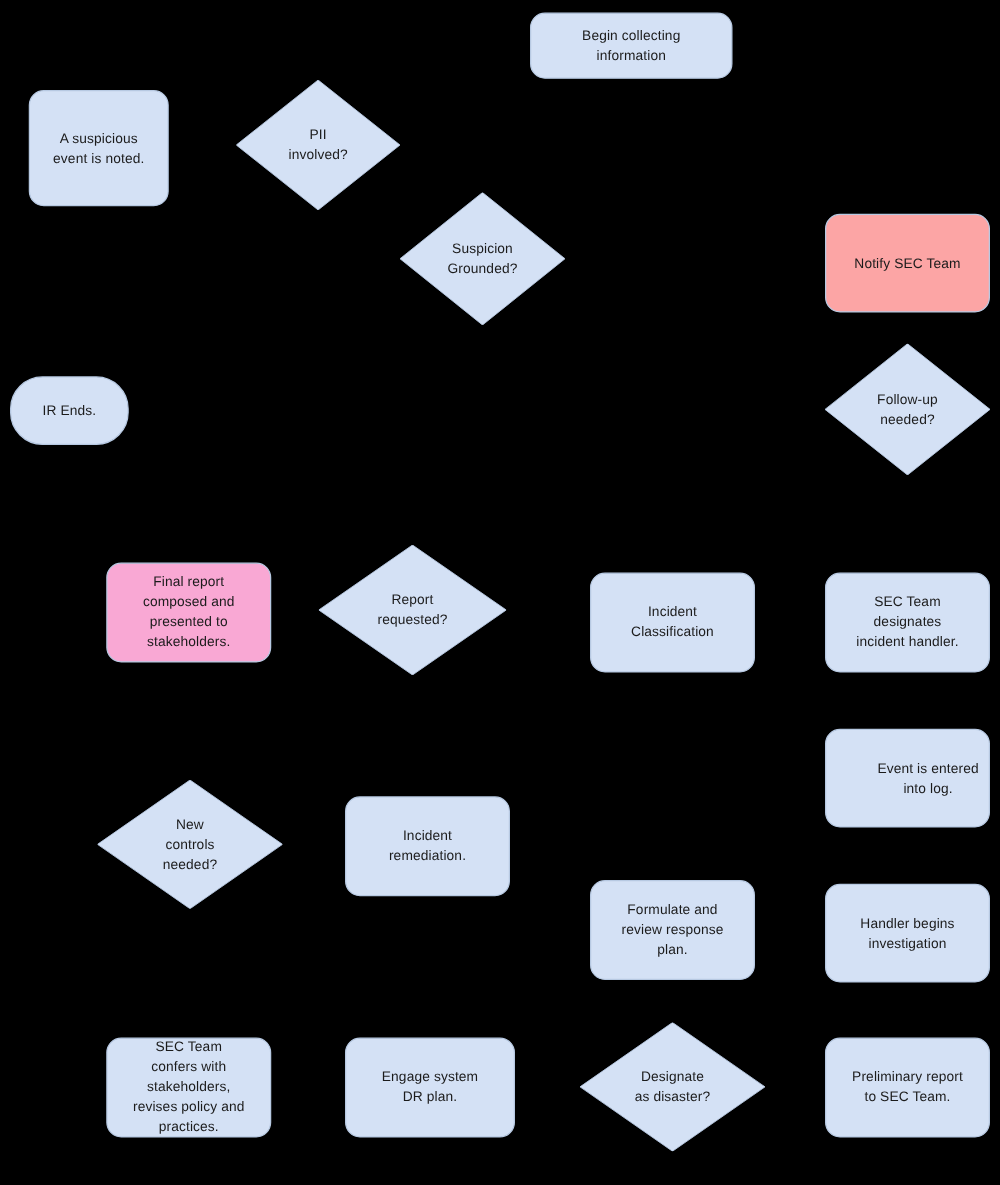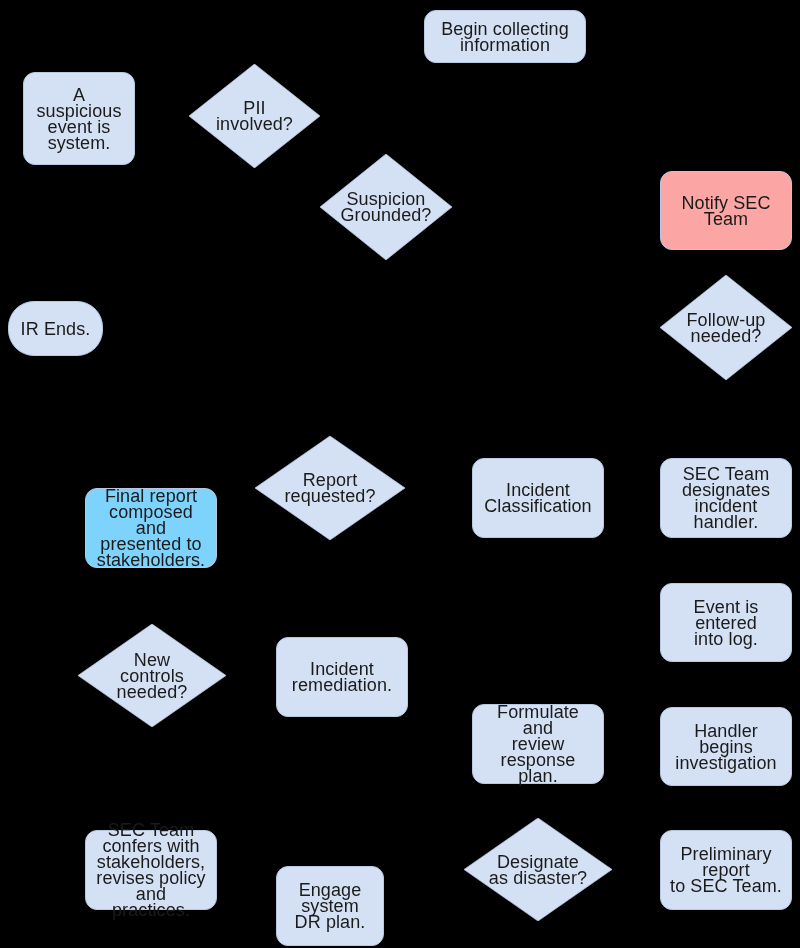--- a/index.html
+++ b/index.html
@@ -17,21 +17,21 @@
     font-family: "Liberation Sans", sans-serif;
   }
   .node {
     position: absolute;
     box-sizing: border-box;
     display: flex;
     align-items: center;
     justify-content: center;
     text-align: center;
     color: #1b1b1b;
-    font-size: 18px;
+    font-size: 11px;
     line-height: 16px;
     letter-spacing: 0.1px;
   }
   
   .node.box {
     background: #d4e1f5;
     border: 1px solid #b7c9e2;
     border-radius: 12px;
     padding: 4px 8px;
   }
@@ -65,21 +65,21 @@
 </head>
 <body>
 
 <div id="canvas" style="width: 800px; height: 948px; background: rgb(0, 0, 0);">
     <div class="node box" style="left: 424px; top: 10px; width: 162px; height: 53px; background: rgb(212, 225, 245); border-color: rgb(183, 201, 226);">
       <div class="label">Begin collecting
 information</div>
     </div>
     <div class="node box" style="left: 23px; top: 72px; width: 112px; height: 93px; background: rgb(212, 225, 245); border-color: rgb(183, 201, 226);">
       <div class="label">A suspicious
-event is system.</div>
+event is noted.</div>
     </div>
     <div class="node diamond" style="left: 189px; top: 64px; width: 131px; height: 104px;">
       <svg viewBox="0 0 100 100" preserveAspectRatio="none">
         <polygon points="50,0 100,50 50,100 0,50" fill="#d4e1f5" stroke="#b7c9e2" stroke-width="0.7" vector-effect="non-scaling-stroke"></polygon>
       </svg>
       <div class="dlabel label">PII
 involved?</div>
     </div>
     <div class="node diamond" style="left: 320px; top: 154px; width: 132px; height: 106px;">
       <svg viewBox="0 0 100 100" preserveAspectRatio="none">
@@ -94,21 +94,21 @@
     <div class="node box pill" style="left: 8px; top: 301px; width: 95px; height: 55px; background: rgb(212, 225, 245); border-color: rgb(183, 201, 226);">
       <div class="label">IR Ends.</div>
     </div>
     <div class="node diamond" style="left: 660px; top: 275px; width: 132px; height: 105px;">
       <svg viewBox="0 0 100 100" preserveAspectRatio="none">
         <polygon points="50,0 100,50 50,100 0,50" fill="#d4e1f5" stroke="#b7c9e2" stroke-width="0.7" vector-effect="non-scaling-stroke"></polygon>
       </svg>
       <div class="dlabel label">Follow-up
 needed?</div>
     </div>
-    <div class="node box" style="left: 85px; top: 450px; width: 132px; height: 80px; background: #7dd3fc; border-color: rgb(183, 201, 226); margin-top: 38px;">
+    <div class="node box" style="left: 85px; top: 450px; width: 132px; height: 80px; background: #f9a8d4; border-color: rgb(183, 201, 226);">
       <div class="label">Final report
 composed and
 presented to
 stakeholders.</div>
     </div>
     <div class="node diamond" style="left: 255px; top: 436px; width: 150px; height: 104px;">
       <svg viewBox="0 0 100 100" preserveAspectRatio="none">
         <polygon points="50,0 100,50 50,100 0,50" fill="#d4e1f5" stroke="#b7c9e2" stroke-width="0.7" vector-effect="non-scaling-stroke"></polygon>
       </svg>
       <div class="dlabel label">Report
@@ -148,21 +148,21 @@
       <div class="label">Handler begins
 investigation</div>
     </div>
     <div class="node box" style="left: 85px; top: 830px; width: 132px; height: 80px; background: rgb(212, 225, 245); border-color: rgb(183, 201, 226);">
       <div class="label">SEC Team
 confers with
 stakeholders,
 revises policy and
 practices.</div>
     </div>
-    <div class="node box" style="left: 276px; top: 830px; width: 108px; height: 80px; background: rgb(212, 225, 245); border-color: rgb(183, 201, 226); margin-top: 36px;">
+    <div class="node box" style="left: 276px; top: 830px; width: 136px; height: 80px; background: rgb(212, 225, 245); border-color: rgb(183, 201, 226);">
       <div class="label">Engage system
 DR plan.</div>
     </div>
     <div class="node diamond" style="left: 464px; top: 818px; width: 148px; height: 103px;">
       <svg viewBox="0 0 100 100" preserveAspectRatio="none">
         <polygon points="50,0 100,50 50,100 0,50" fill="#d4e1f5" stroke="#b7c9e2" stroke-width="0.7" vector-effect="non-scaling-stroke"></polygon>
       </svg>
       <div class="dlabel label">Designate
 as disaster?</div>
     </div>

